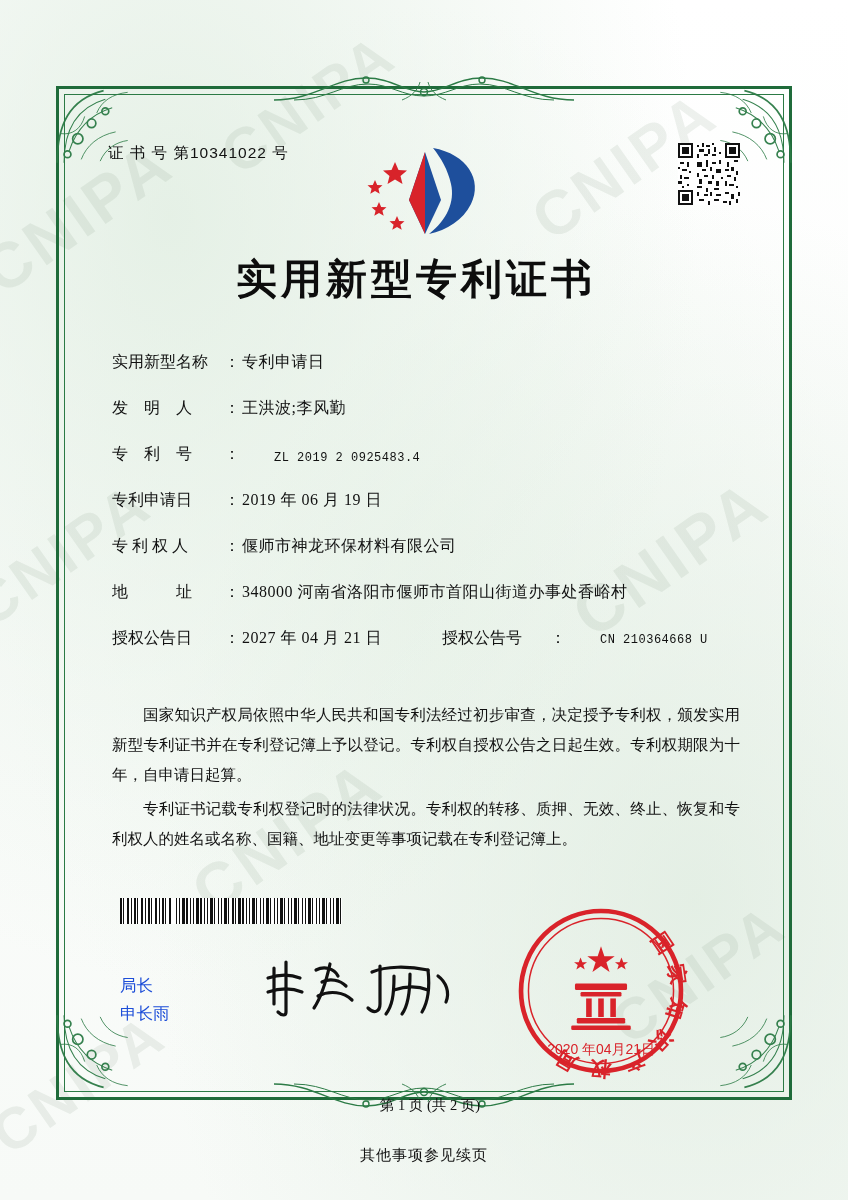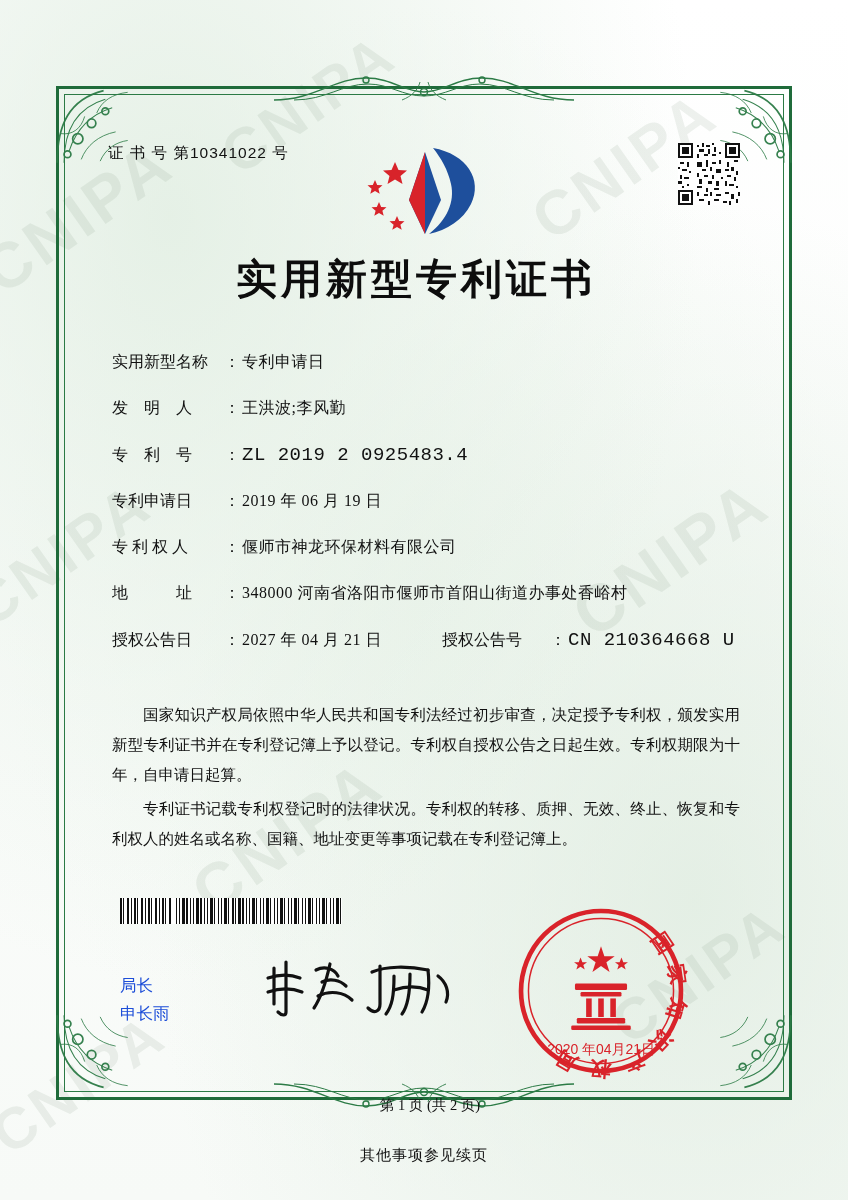--- a/index.html
+++ b/index.html
@@ -154,21 +154,22 @@
     letter-spacing: 0px;
     white-space: nowrap;
   }
   .field-colon { margin: 0 2px 0 0; }
   .field-value {
     flex: 1;
     letter-spacing: .5px;
   }
   .field-value.mono {
     font-family: "Liberation Mono", "DejaVu Sans Mono", monospace;
-    font-size: 19px;
+    font-size: 12px;
+    margin-left: 32px;
   }
 
   .row-two {
     display: flex;
     align-items: baseline;
     margin-bottom: 22px;
   }
   .cell-a { width: 330px; display:flex; align-items: flex-end;}
   .cell-b { display:flex; align-items: baseline; justify-content: flex-end;}
   .cell-b .field-label { width: 108px; flex: 0 0 108px;}

